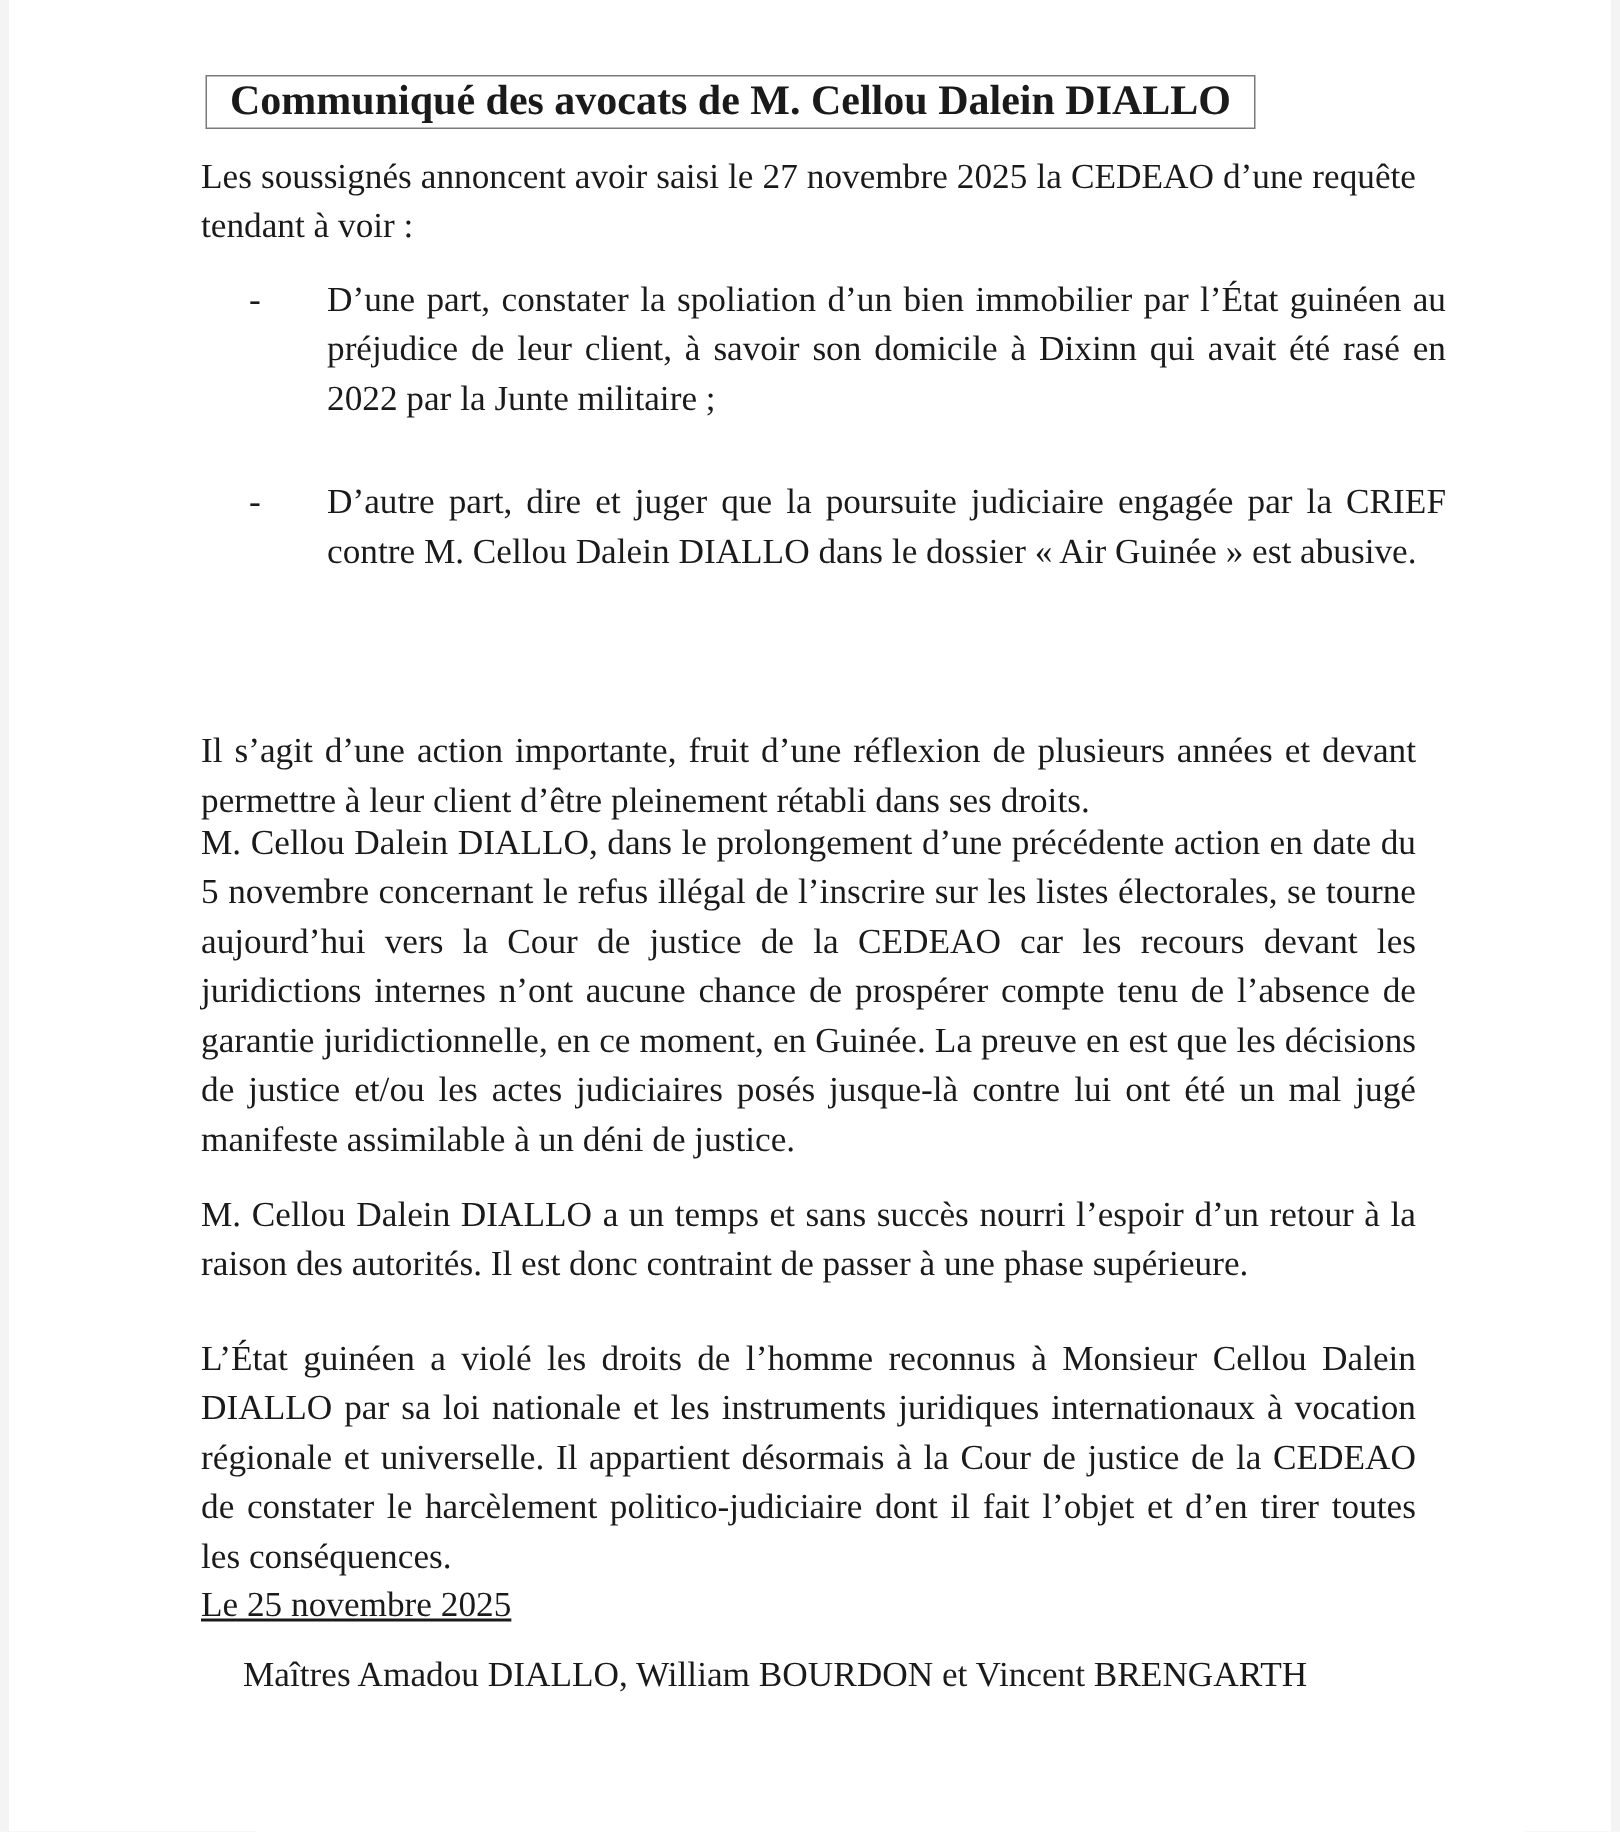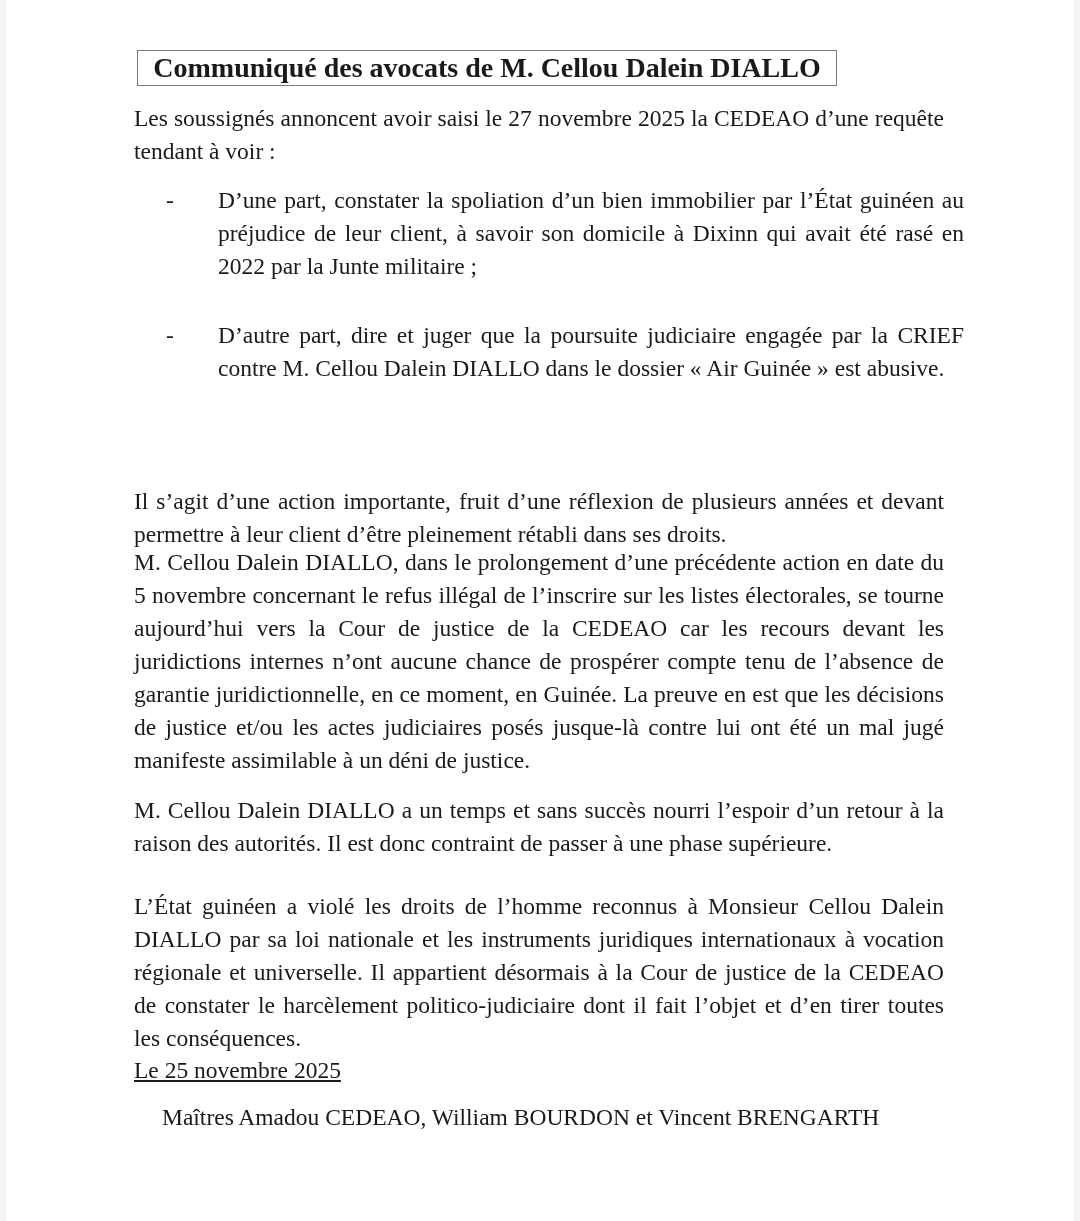--- a/index.html
+++ b/index.html
@@ -100,14 +100,14 @@
   <p class="para" style="top:465px;margin-top:20px;">Il s’agit d’une action importante, fruit d’une réflexion de plusieurs années et devant permettre à leur client d’être pleinement rétabli dans ses droits.</p>
 
   <p class="para" style="top:546px;">M. Cellou Dalein DIALLO, dans le prolongement d’une précédente action en date du 5 novembre concernant le refus illégal de l’inscrire sur les listes électorales, se tourne aujourd’hui vers la Cour de justice de la CEDEAO car les recours devant les juridictions internes n’ont aucune chance de prospérer compte tenu de l’absence de garantie juridictionnelle, en ce moment, en Guinée. La preuve en est que les décisions de justice et/ou les actes judiciaires posés jusque-là contre lui ont été un mal jugé manifeste assimilable à un déni de justice.</p>
 
   <p class="para" style="top:794px;font-family:Liberation Serif, serif;">M. Cellou Dalein DIALLO a un temps et sans succès nourri l’espoir d’un retour à la raison des autorités. Il est donc contraint de passer à une phase supérieure.</p>
 
   <p class="para" style="top:890px;">L’État guinéen a violé les droits de l’homme reconnus à Monsieur Cellou Dalein DIALLO par sa loi nationale et les instruments juridiques internationaux à vocation régionale et universelle. Il appartient désormais à la Cour de justice de la CEDEAO de constater le harcèlement politico-judiciaire dont il fait l’objet et d’en tirer toutes les conséquences.</p>
 
   <div class="date">Le 25 novembre 2025</div>
 
-  <div class="signature">Maîtres Amadou CEDEAO, William BOURDON et Vincent BRENGARTH</div>
+  <div class="signature">Maîtres Amadou DIALLO, William BOURDON et Vincent BRENGARTH</div>
 </div>
 
 </body></html>

